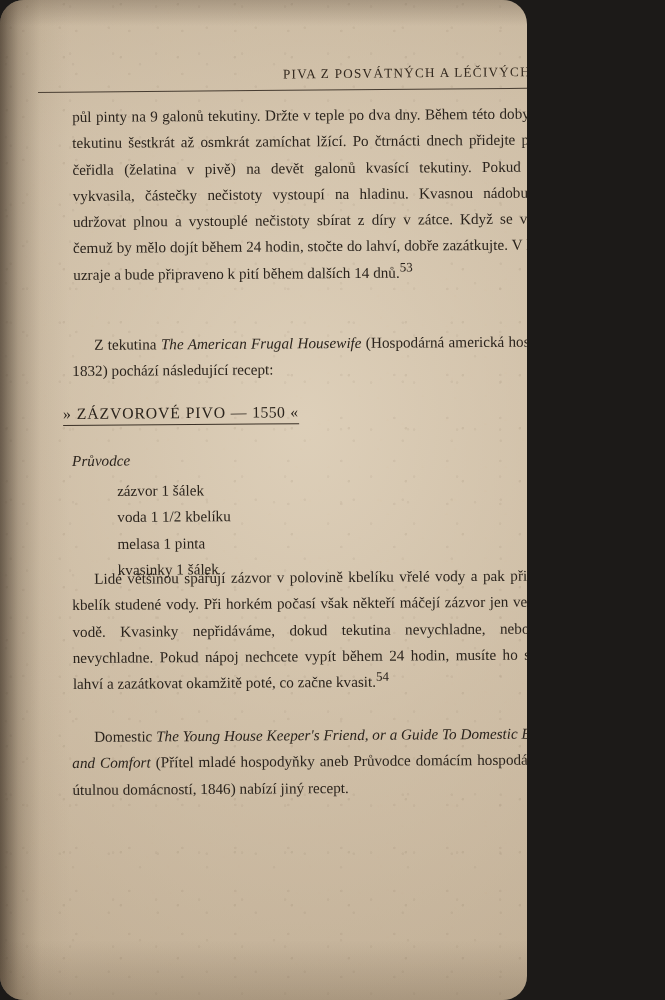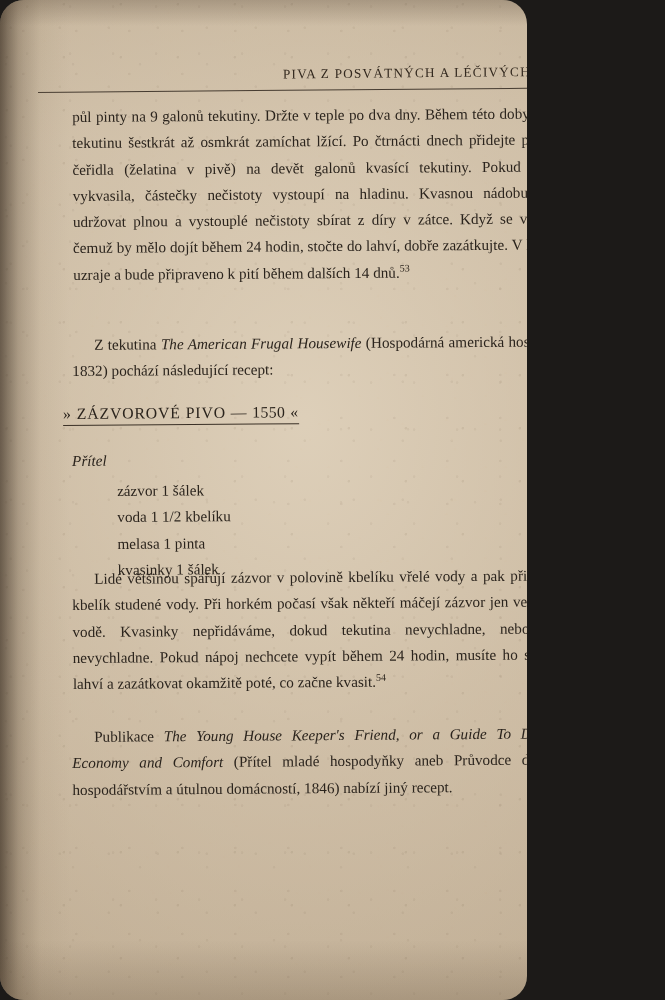--- a/index.html
+++ b/index.html
@@ -123,21 +123,21 @@
     transform-origin: left top;
   }
   .tblock p { margin: 0; }
   .tblock p.indent { text-indent: 22px; }
   .para-1  { top: 104px; }
   .para-2  { top: 332px; }
   .para-3  { top: 566px; }
   .para-4  { top: 724px; }
 
   .fn {
-    font-size: 10px;
+    font-size: 13px;
     vertical-align: super;
     line-height: 0;
   }
   .it { font-style: italic; }
 
   
   .recipe-head {
     position: absolute;
     left: 63px;
     top: 405px;
@@ -201,35 +201,35 @@
     <div class="tblock para-1">
       <p><span>půl pinty na 9 galonů tekutiny. Držte v teple po dva dny. Během této doby můžete tekutinu šestkrát až osmkrát zamíchat lžící. Po čtrnácti dnech přidejte půl pinty čeřidla (želatina v pivě) na devět galonů kvasící tekutiny. Pokud správně vykvasila, částečky nečistoty vystoupí na hladinu. Kvasnou nádobu musíte udržovat plnou a vystouplé nečistoty sbírat z díry v zátce. Když se vyčistí, k čemuž by mělo dojít během 24 hodin, stočte do lahví, dobře zazátkujte. V létě pivo uzraje a bude připraveno k pití během dalších 14 dnů.</span><span class="fn">53</span></p>
     </div>
 
     <div class="tblock para-2">
       <p class="indent"><span>Z tekutina </span><span class="it">The American Frugal Housewife</span><span> (Hospodárná americká hospodyně, 1832) pochází následující recept:</span></p>
     </div>
 
     <div class="recipe-head"><span>»</span>&nbsp;<span>ZÁZVOROVÉ PIVO</span>&nbsp;<span>—</span>&nbsp;<span class="num">1550</span>&nbsp;<span>«</span></div>
 
-    <div class="slozeni">Přítel</div>
+    <div class="slozeni">Průvodce</div>
 
     <ul class="ing-list">
       <li>zázvor 1 šálek</li>
       <li>voda 1 1/2 kbelíku</li>
       <li>melasa 1 pinta</li>
       <li>kvasinky 1 šálek</li>
     </ul>
 
     <div class="tblock para-3">
       <p class="indent"><span>Lidé většinou spařují zázvor v polovině kbelíku vřelé vody a pak přilijí další kbelík studené vody. Při horkém počasí však někteří máčejí zázvor jen ve studené vodě. Kvasinky nepřidáváme, dokud tekutina nevychladne, nebo téměř nevychladne. Pokud nápoj nechcete vypít během 24 hodin, musíte ho stočit do lahví a zazátkovat okamžitě poté, co začne kvasit.</span><span class="fn">54</span></p>
     </div>
 
     <div class="tblock para-4">
-      <p class="indent"><span>Publikace </span><span class="it">The Young House Keeper's Friend, or a Guide To Domestic Economy and Comfort</span><span> (Přítel mladé hospodyňky aneb Průvodce domácím hospodářstvím a útulnou domácností, 1846) nabízí jiný recept.</span></p>
+      <p class="indent"><span>Domestic </span><span class="it">The Young House Keeper's Friend, or a Guide To Domestic Economy and Comfort</span><span> (Přítel mladé hospodyňky aneb Průvodce domácím hospodářstvím a útulnou domácností, 1846) nabízí jiný recept.</span></p>
     </div>
 
     <div class="folio">255</div>
 
   </div>
 
   <div class="grain"></div>
   <div class="shadow-left"></div>
   <div class="shadow-top"></div>
   <div class="shadow-bottom"></div>

